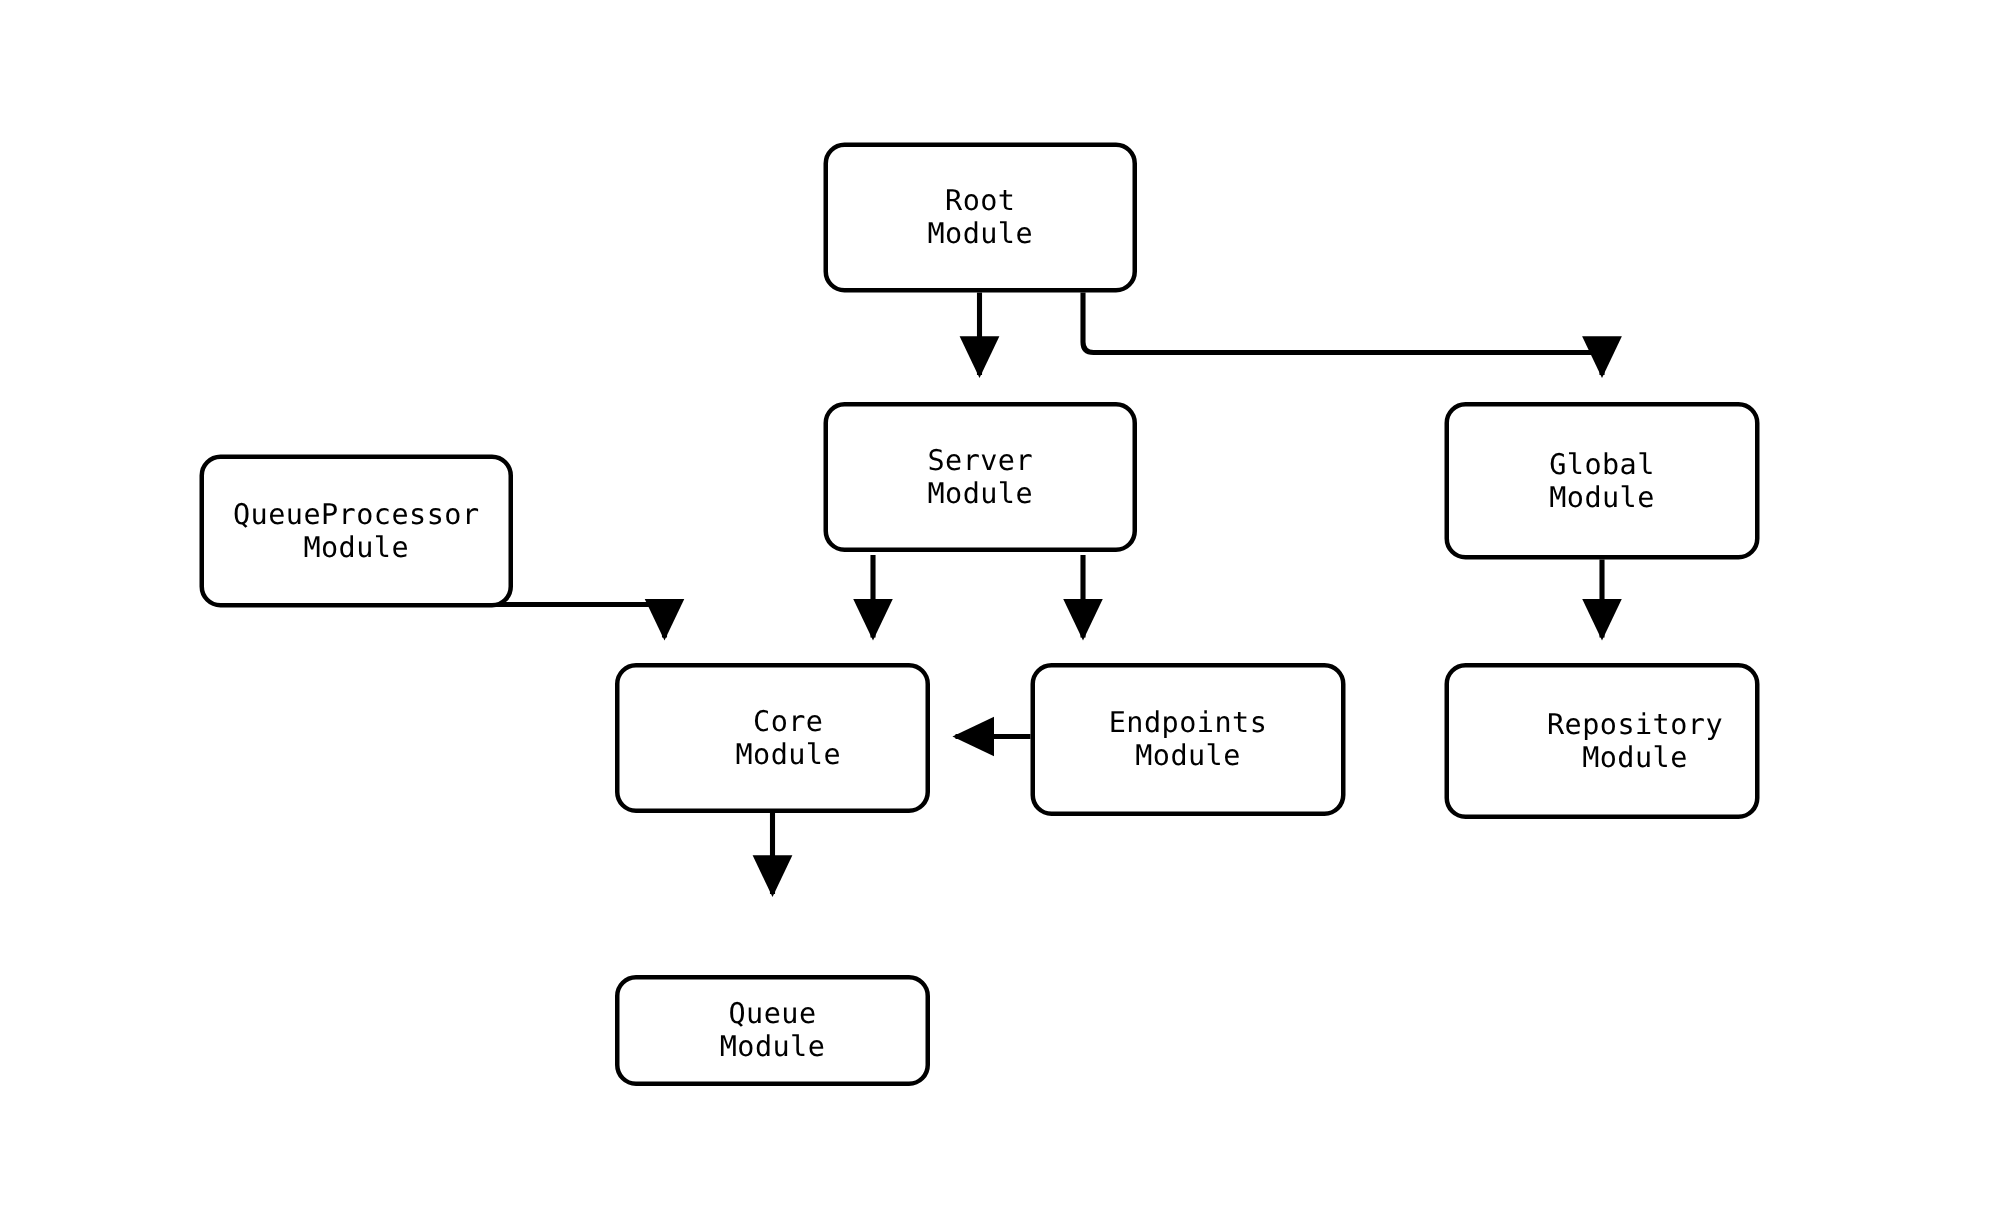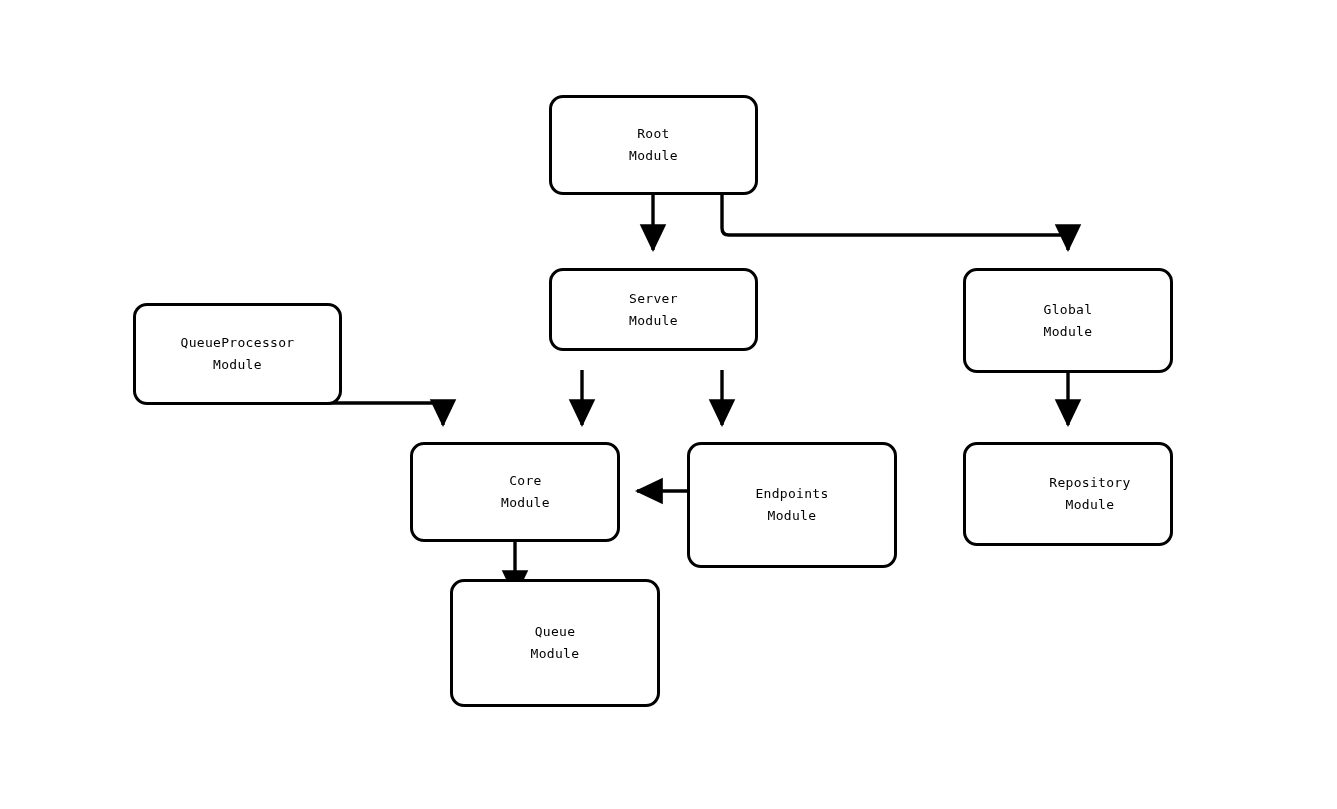--- a/index.html
+++ b/index.html
@@ -29,21 +29,21 @@
     background: #ffffff;
     border: 3px solid #000000;
     border-radius: 14px;
     display: flex;
     align-items: center;
     justify-content: center;
     z-index: 2;
   }
   .node-label {
     font-family: "DejaVu Sans Mono", "Liberation Mono", monospace;
-    font-size: 13px;
+    font-size: 19px;
     line-height: 22px;
     color: #000000;
     text-align: center;
     white-space: pre;
     letter-spacing: 0.3px;
     font-weight: 500;
   }
 </style>
 </head>
 <body>
@@ -77,43 +77,43 @@
   <div class="node-box" style="left:549px; top:95px; width:209px; height:100px;">
     <div class="node-label">Root
 Module</div>
   </div>
 
   <div class="node-box" style="left:133px; top:268px; width:209px; height:102px;margin-top:35px;">
     <div class="node-label">QueueProcessor
 Module</div>
   </div>
 
-  <div class="node-box" style="left:549px; top:268px; width:209px; height:83px;">
+  <div class="node-box" style="left:549px; top:268px; width:209px; height:100px;">
     <div class="node-label">Server
 Module</div>
   </div>
 
   <div class="node-box" style="left:963px; top:268px; width:210px; height:105px;">
     <div class="node-label">Global
 Module</div>
   </div>
 
   <div class="node-box" style="left:410px; top:442px; width:210px; height:100px;padding-left:21px;">
     <div class="node-label">Core
 Module</div>
   </div>
 
-  <div class="node-box" style="left:687px; top:442px; width:210px; height:126px;">
+  <div class="node-box" style="left:687px; top:442px; width:210px; height:102px;">
     <div class="node-label">Endpoints
 Module</div>
   </div>
 
   <div class="node-box" style="left:963px; top:442px; width:210px; height:104px;padding-left:44px;">
     <div class="node-label">Repository
 Module</div>
   </div>
 
-  <div class="node-box" style="left:410px; top:579px; width:210px; height:128px;margin-left:40px;">
+  <div class="node-box" style="left:410px; top:650px; width:210px; height:74px;">
     <div class="node-label">Queue
 Module</div>
   </div>
 
 </div>
 
 </body></html>

